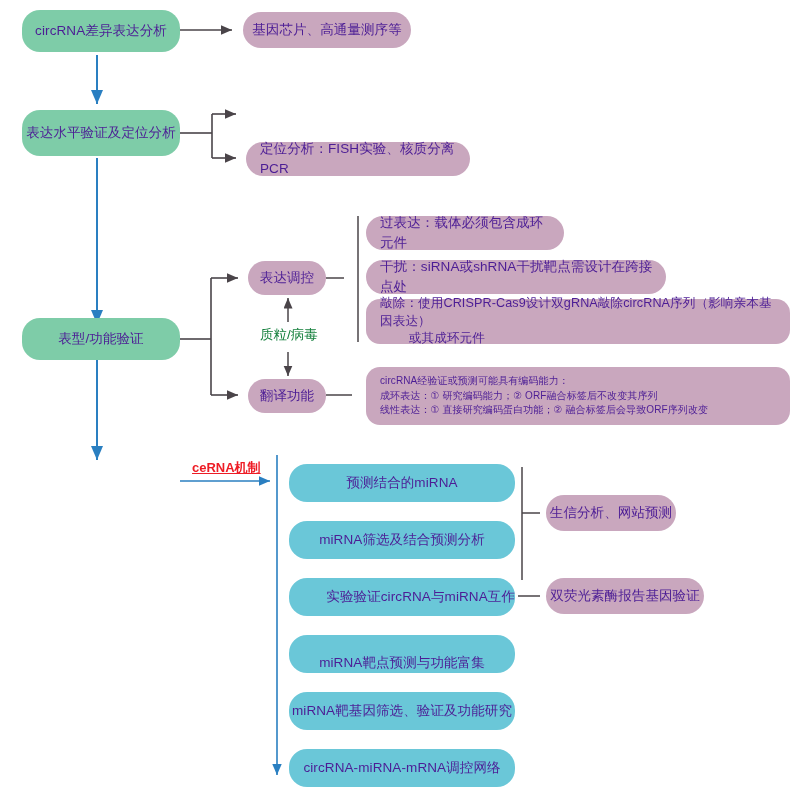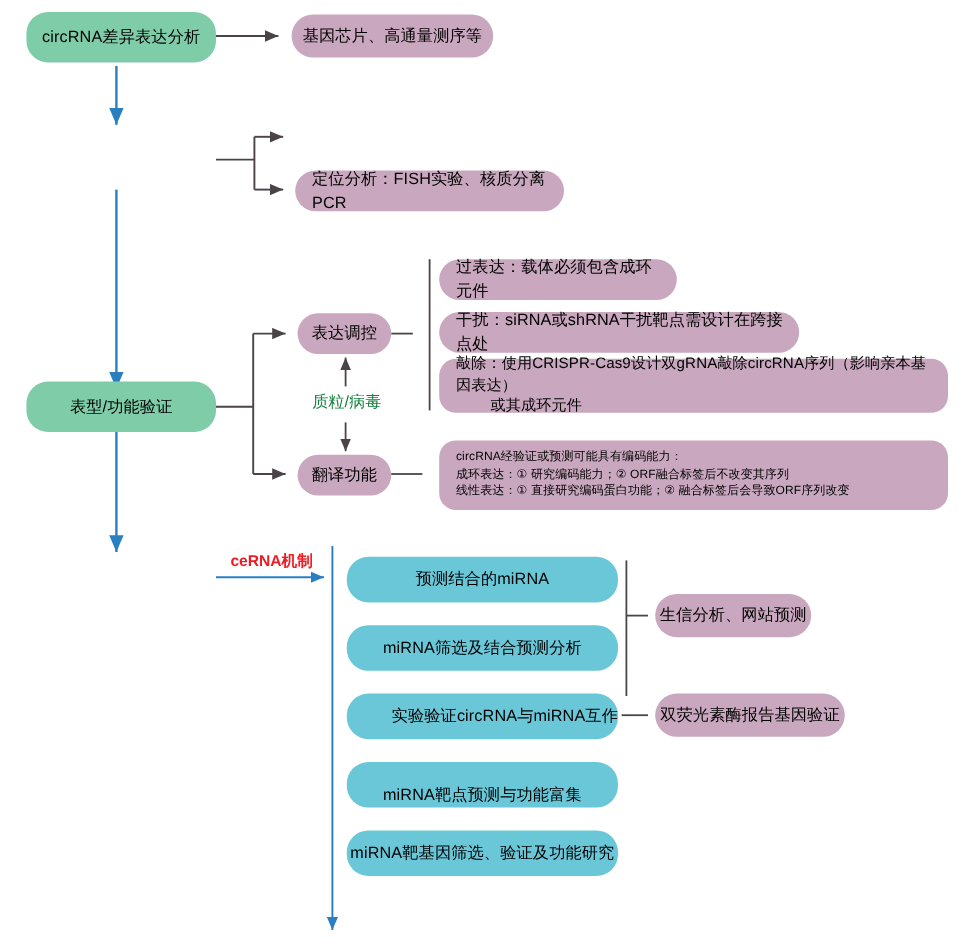--- a/index.html
+++ b/index.html
@@ -16,21 +16,21 @@
     height: 789px;
     background: #ffffff;
     overflow: hidden;
   }
   .node {
     position: absolute;
     box-sizing: border-box;
     display: flex;
     align-items: center;
     border-radius: 18px;
-    color: #000000;
+    color: #4c1d95;
     font-size: 13.5px;
     line-height: 1.45;
     letter-spacing: 0.1px;
     white-space: pre-wrap;
   }
   .node.green {
     background: #7ecca8;
     justify-content: center;
     text-align: center;
   }
@@ -143,20 +143,23 @@
 
     <g stroke="#4a4449" stroke-width="1.5" fill="none">
       <line x1="518" y1="596" x2="540" y2="596"></line>
     </g>
   </svg>
 
   <div class="node green" style="left:22px; top:10px; width:158px; height:42px;">
     <span>circRNA差异表达分析</span>
   </div>
 
+  <div class="node green" style="left:22px; top:110px; width:158px; height:46px;">
+    <span>表达水平验证及定位分析</span>
+  </div>
 
   <div class="node green" style="left:22px; top:318px; width:158px; height:42px;">
     <span>表型/功能验证</span>
   </div>
 
 
   <div class="node purple center" style="left:243px; top:12px; width:168px; height:36px;">
     <span>基因芯片、高通量测序等</span>
   </div>
 
@@ -187,21 +190,21 @@
     <span>敲除：使用CRISPR-Cas9设计双gRNA敲除circRNA序列（影响亲本基因表达）
         或其成环元件</span>
   </div>
 
   <div class="node purple left multiline" style="left:366px; top:367px; width:424px; height:58px; font-size:10px; line-height:1.48;">
     <span>circRNA经验证或预测可能具有编码能力：
 成环表达：① 研究编码能力；② ORF融合标签后不改变其序列
 线性表达：① 直接研究编码蛋白功能；② 融合标签后会导致ORF序列改变</span>
   </div>
 
-  <div class="label cerna" style="left:192px; top:459px;">ceRNA机制</div>
+  <div class="label cerna" style="left:192px; top:459px;text-decoration:underline;">ceRNA机制</div>
 
   <div class="node blue" style="left:289px; top:464px; width:226px; height:38px;">
     <span>预测结合的miRNA</span>
   </div>
 
   <div class="node blue" style="left:289px; top:521px; width:226px; height:38px;">
     <span>miRNA筛选及结合预测分析</span>
   </div>
 
   <div class="node blue" style="left:289px; top:578px; width:226px; height:38px;justify-content:flex-end;">
@@ -209,20 +212,23 @@
   </div>
 
   <div class="node blue" style="left:289px; top:635px; width:226px; height:38px;align-items:flex-end;">
     <span>miRNA靶点预测与功能富集</span>
   </div>
 
   <div class="node blue" style="left:289px; top:692px; width:226px; height:38px;">
     <span>miRNA靶基因筛选、验证及功能研究</span>
   </div>
 
+  <div class="node blue" style="left:289px; top:749px; width:226px; height:38px;">
+    <span>circRNA-miRNA-mRNA调控网络</span>
+  </div>
 
   <div class="node purple center" style="left:546px; top:495px; width:130px; height:36px;">
     <span>生信分析、网站预测</span>
   </div>
 
   <div class="node purple center" style="left:546px; top:578px; width:158px; height:36px;">
     <span>双荧光素酶报告基因验证</span>
   </div>
 
 </div>

